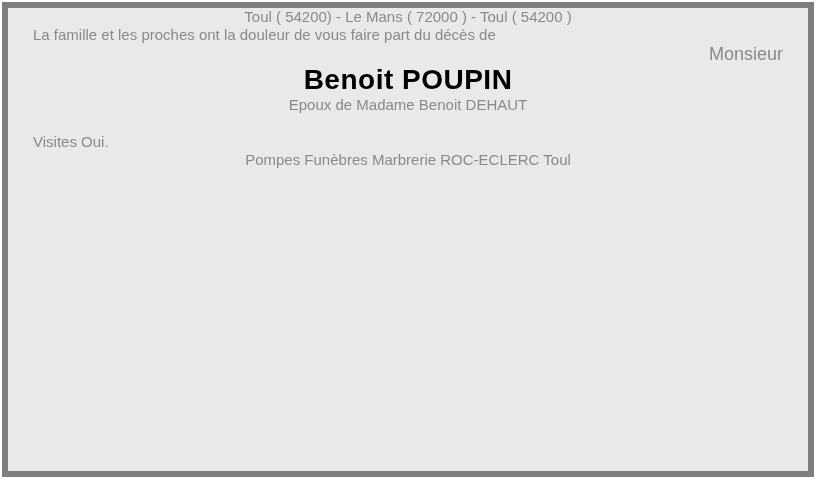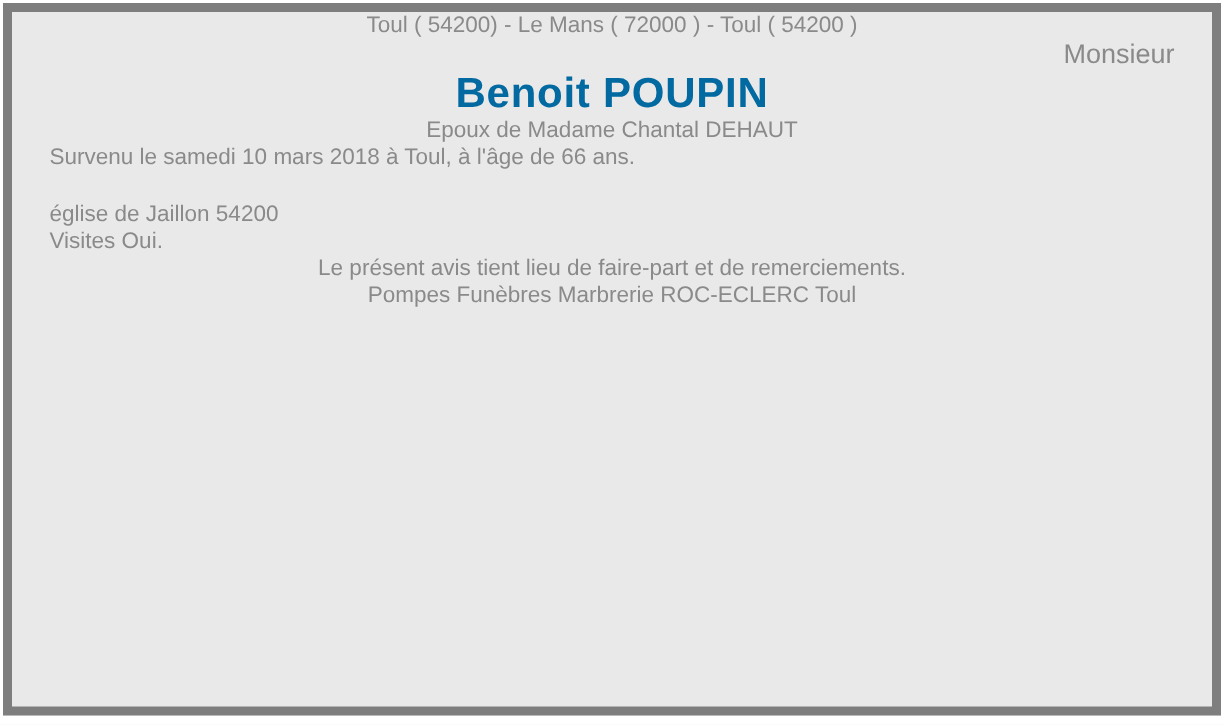--- a/index.html
+++ b/index.html
@@ -27,54 +27,52 @@
     padding: 0 25px;
     color: #8a8a8a;
     font-size: 15px;
     line-height: 18px;
   }
   .card p { margin: 0; }
   .p-locations { margin-top: 20px; text-align: center; }
   .p-intro     { margin-top: 14px; }
   .p-civility  { margin-top: 16px; text-align: right; font-size: 18px; line-height: 20px; }
   .p-name      { margin-top: 34px; text-align: center; font-size: 28px; line-height: 32px;
-                 font-weight: bold; color: #0369a1; letter-spacing: 0.5px; }
+                 font-weight: bold; color: #000000; letter-spacing: 0.5px; }
   .p-spouse    { margin-top: 16px; text-align: center; }
   .p-death     { margin-top: 15px; }
   .p-ceremony  { margin-top: 13px; line-height: 19px; }
   .p-repose    { margin-top: 11px; }
   .p-visits    { margin-top: 15px; }
   .p-notice    { margin-top: 10px; text-align: center; }
   .p-home      { margin-top: 12px; }
   .p-footer    { margin-top: 19px; text-align: center; }
 </style>
 </head>
 <body>
 
 <div class="page">
   <div class="card">
 
     <p class="p-locations">Toul ( 54200) - Le Mans ( 72000 ) - Toul ( 54200 )</p>
 
+    <p class="p-intro">La famille et les proches ont la douleur de vous faire part du décès de</p>
 
     <p class="p-civility">Monsieur</p>
 
     <p class="p-name">Benoit POUPIN</p>
 
-    <p class="p-spouse">Epoux de Madame Chantal DEHAUT</p>
+    <p class="p-spouse">Epoux de Madame Benoit DEHAUT</p>
 
-    <p class="p-death">Survenu le samedi 10 mars 2018 à Toul, à l'âge de 66 ans.</p>
 
     <p class="p-ceremony">
       <br>
-      <span>église de Jaillon 54200</span>
     </p>
 
 
     <p class="p-visits">Visites Oui.</p>
 
-    <p class="p-notice">Le présent avis tient lieu de faire-part et de remerciements.</p>
 
 
     <p class="p-footer">Pompes Funèbres Marbrerie ROC-ECLERC Toul</p>
 
   </div>
 </div>
 
 </body></html>

